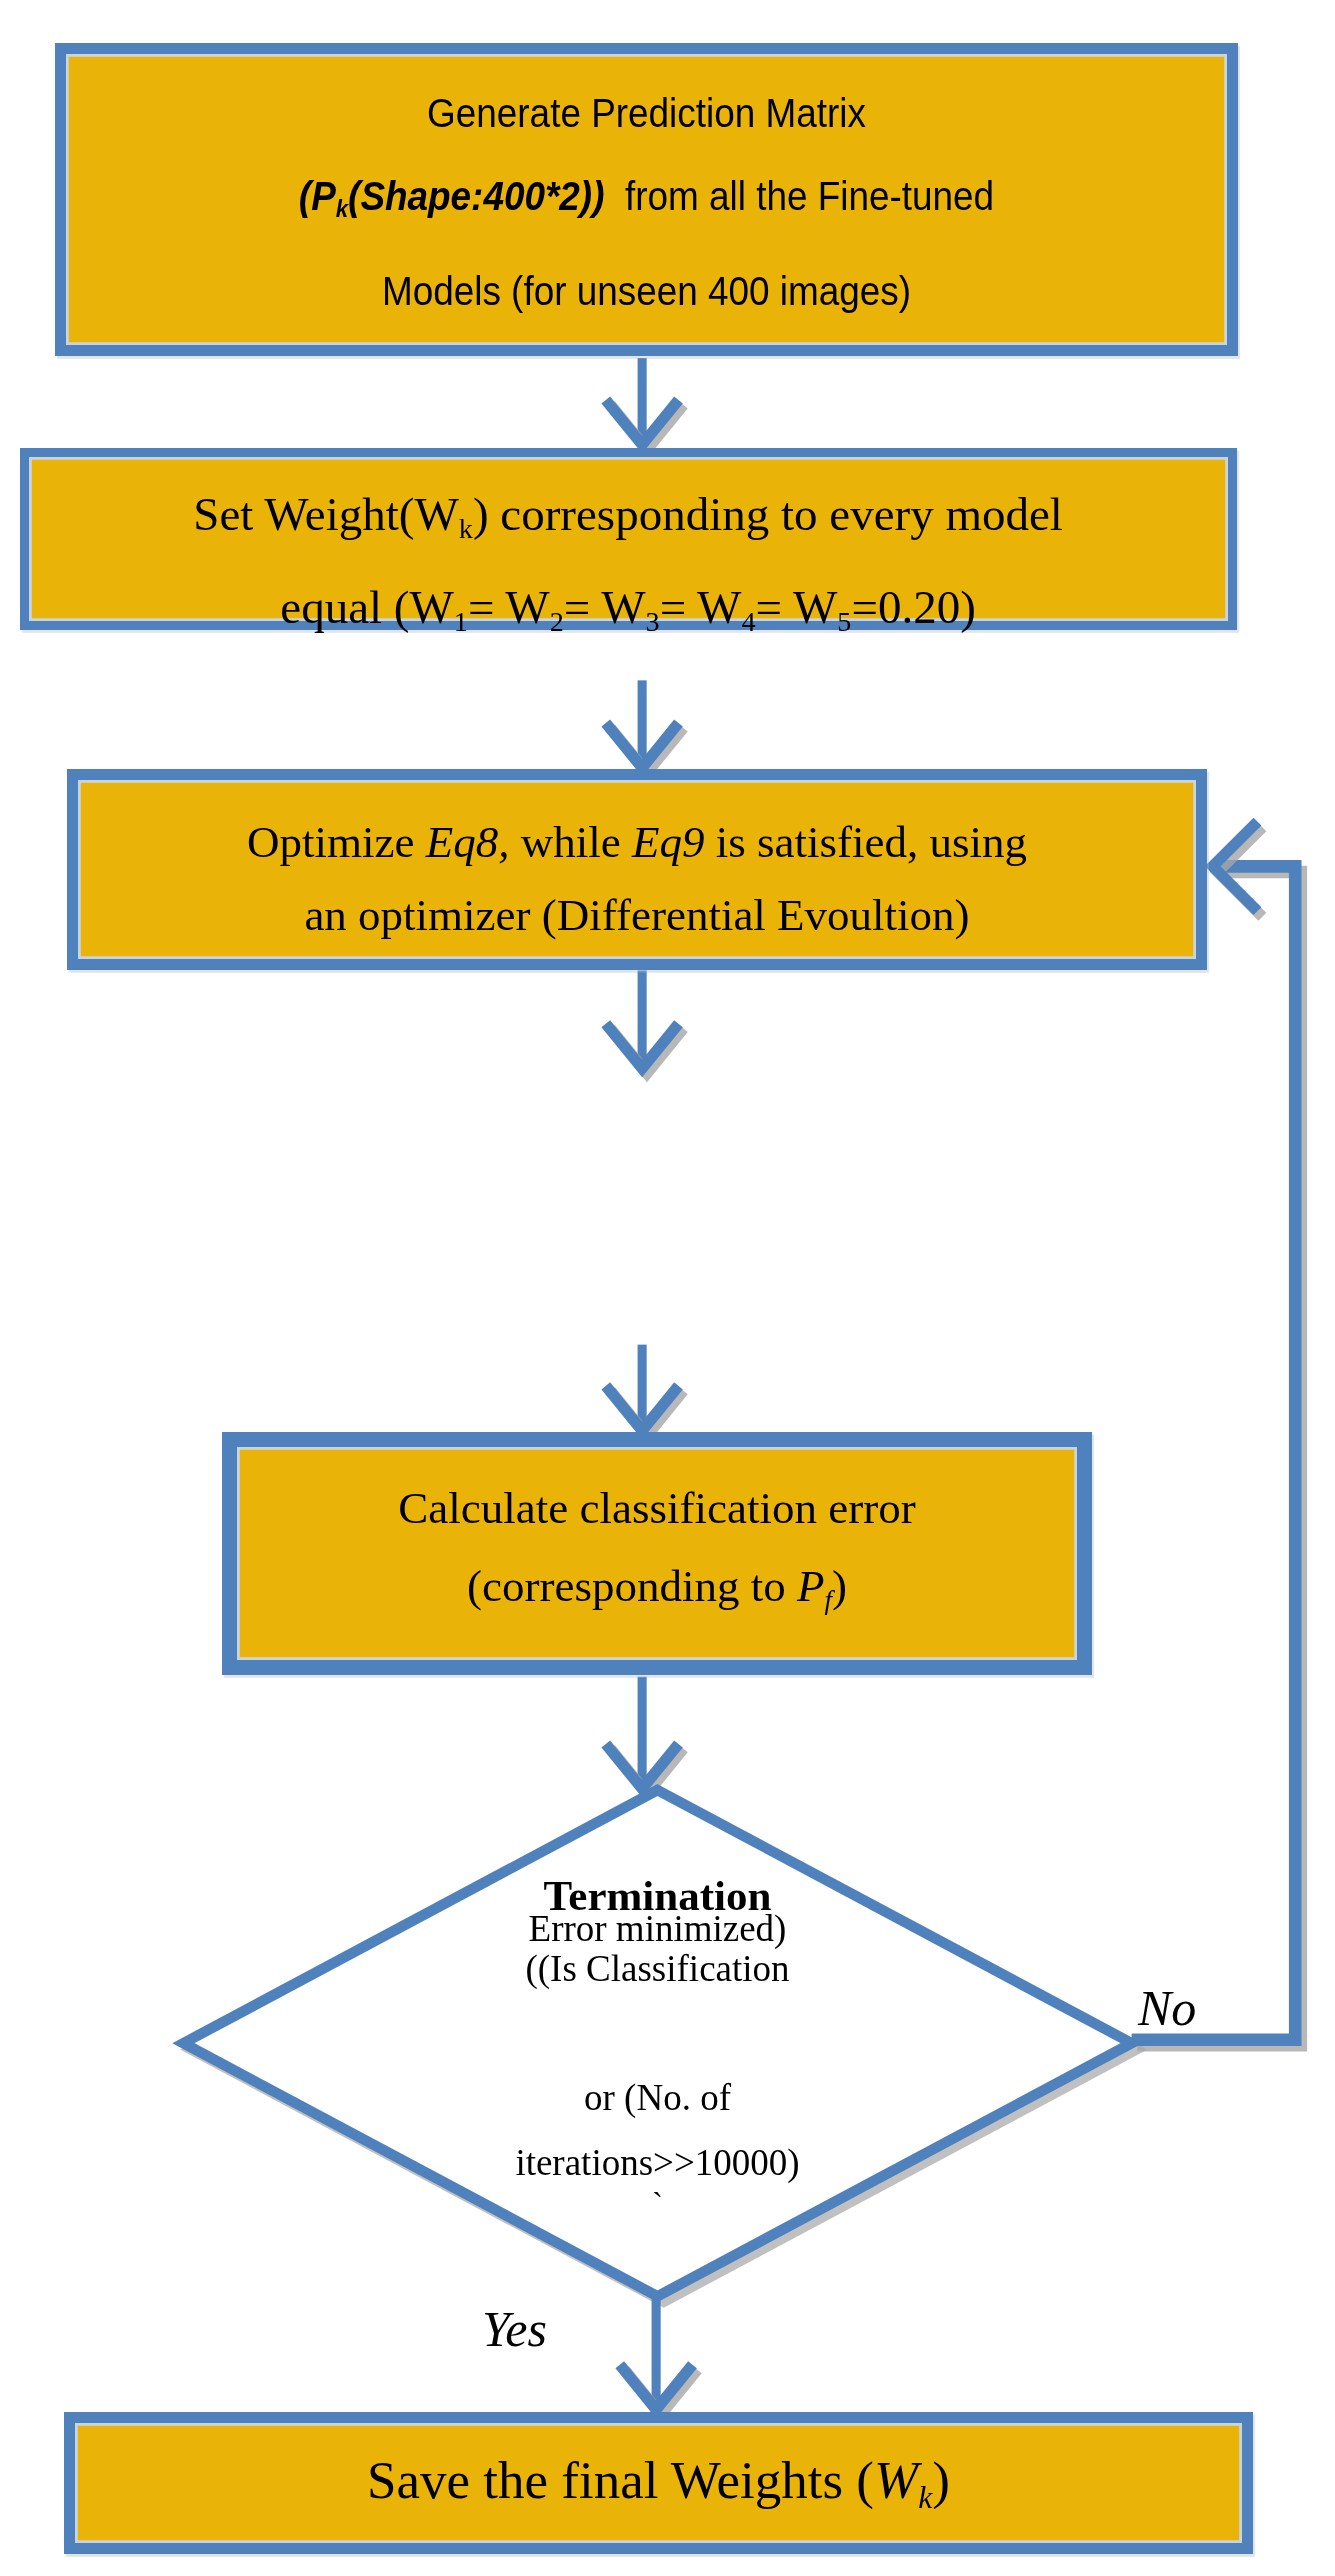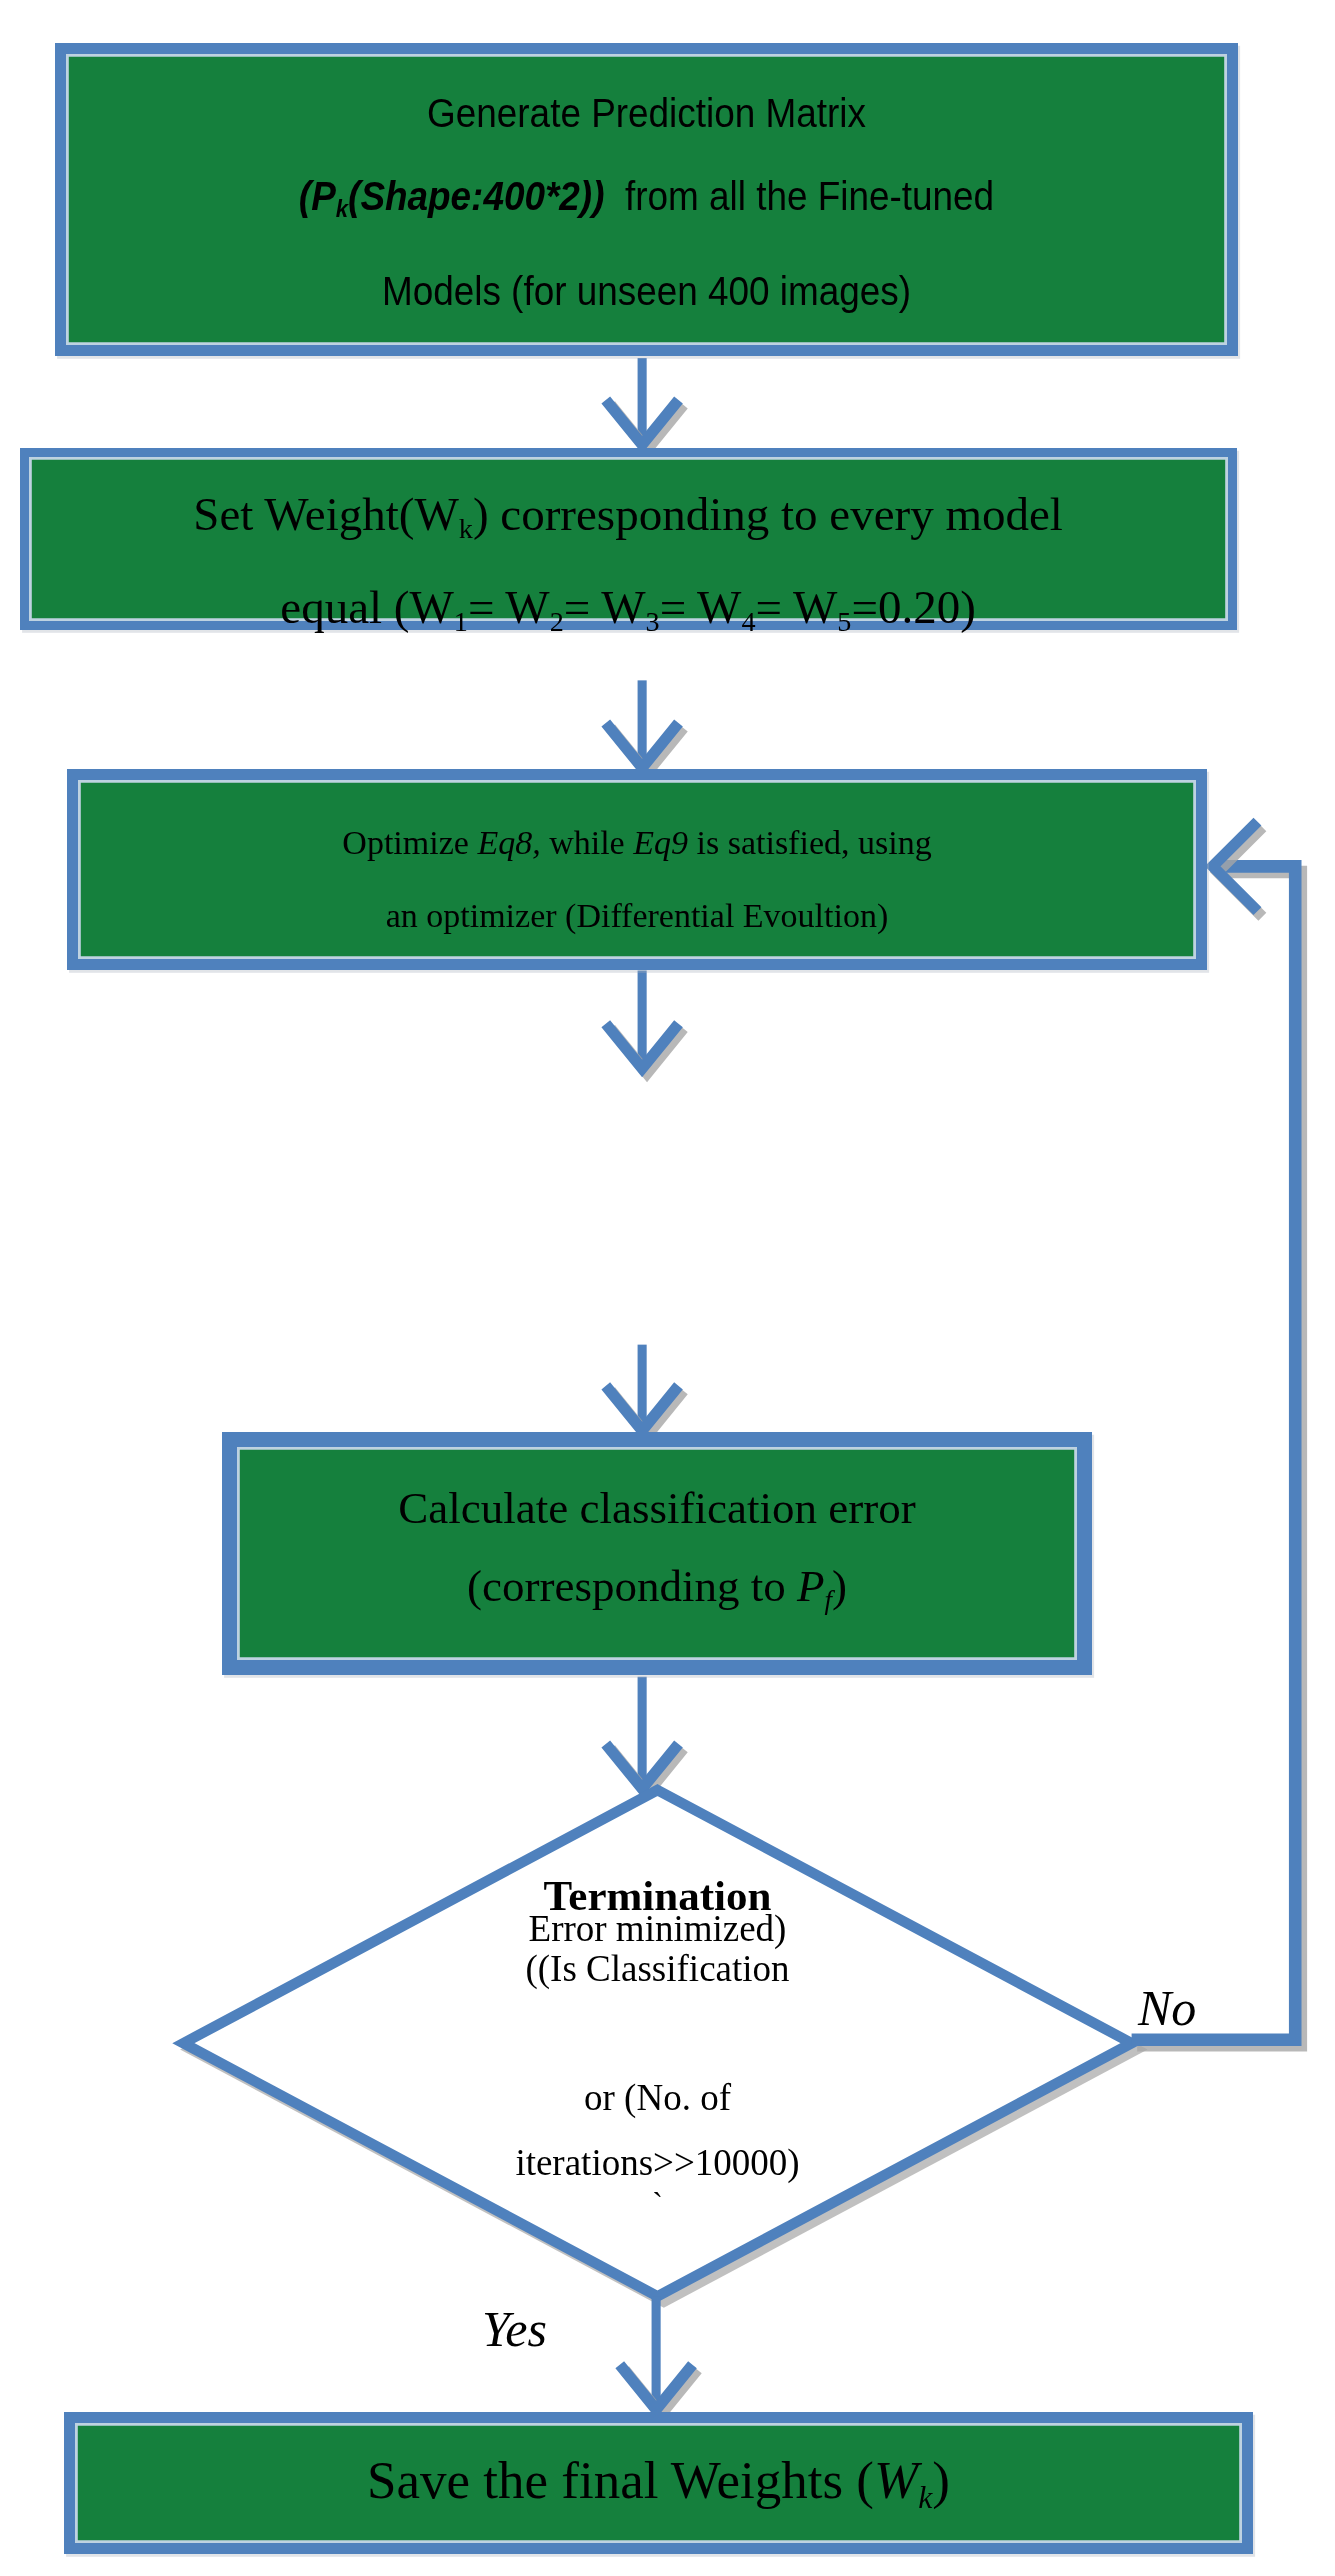--- a/index.html
+++ b/index.html
@@ -1,36 +1,36 @@
 <!DOCTYPE html>
 <html style="font-size:11.2px"><head>
 <meta charset="utf-8">
 <style>
   html,body{margin:0;padding:0;background:#ffffff;}
   body{width:1336px;height:2576px;position:relative;overflow:hidden;
        font-family:"Liberation Serif", serif;color:#000;}
   #canvas{position:absolute;inset:0;width:1336px;height:2576px;}
   svg.wires{position:absolute;left:0;top:0;width:1336px;height:2576px;}
 
-  .fbox{position:absolute;box-sizing:border-box;background:#15803d;
+  .fbox{position:absolute;box-sizing:border-box;background:#eab308;
         border:9.8px solid #4f81bd;
         box-shadow:inset 0 0 0 2.8px rgba(199,214,234,.95), 2.1px 2.8px 0 rgba(170,178,188,.35);}
   .bx-text{width:100%;text-align:center;}
   .line{white-space:pre;}
 
   
   .b1{border-width:11.2px;}
   .b1 .bx-text{font-family:"Liberation Sans", sans-serif;font-size:41px;line-height:83px;
                padding-top:17.5px;transform:scaleX(.90);transform-origin:50% 0;}
   .b1 .l2i{font-style:italic;font-weight:bold;}
   
   .b2 .bx-text{font-size:47px;line-height:78px;padding-top:18px;}
   
   .b3{border-width:11.2px;}
-  .b3 .bx-text{font-size:34px;line-height:73px;padding-top:26px;}
+  .b3 .bx-text{font-size:45px;line-height:73px;padding-top:26px;}
   
   .b4{border-width:9px;}
   .b4 .bx-text{font-size:44px;line-height:70px;padding-top:34px;}
   
   .b5{border-width:15.4px;}
   .b5 .bx-text{font-size:45px;line-height:78px;padding-top:22px;}
   
   .b6{border-width:11.2px;display:flex;align-items:center;justify-content:center;}
   .b6 .bx-text{font-size:53px;}
 

